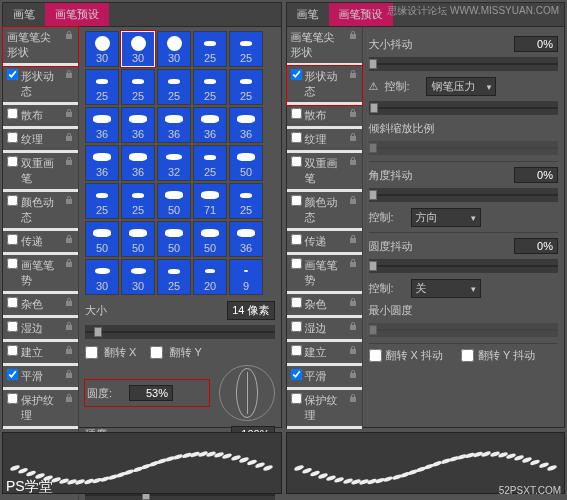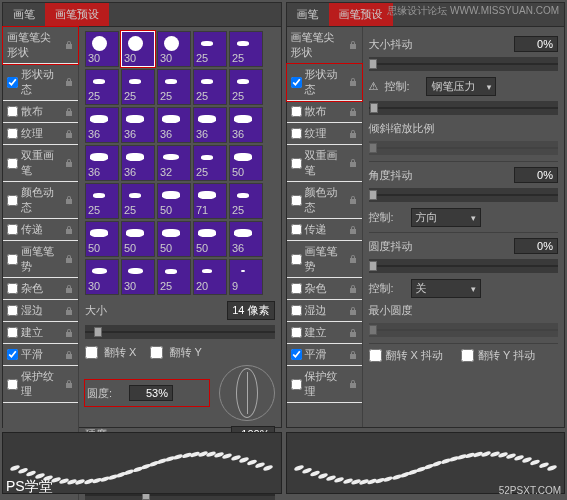--- a/index.html
+++ b/index.html
@@ -3,31 +3,31 @@
 <meta charset="utf-8">
 <style>
 *{box-sizing:border-box;margin:0;padding:0;font-family:"Microsoft YaHei",sans-serif;font-size:11px;color:#ccc}
 body{background:#535353;width:567px;height:500px;overflow:hidden;position:relative}
 .panels{display:flex;gap:4px;padding:2px;height:430px}
 .panel{background:#535353;border:1px solid #2a2a2a;display:flex;flex-direction:column}
 .left-panel{width:280px}
 .right-panel{width:280px}
 .tabs{display:flex;background:#424242;border-bottom:1px solid #2a2a2a}
 .tab{padding:4px 10px;background:#424242;cursor:pointer}
-.tab.active{background:#b91c1c}
+.tab.active{background:#be185d}
 .panel-body{display:flex;flex:1}
 .option-list{width:76px;background:#535353;border-right:1px solid #404040}
-.opt{display:flex;align-items:center;padding:3px 4px;gap:3px;border-bottom:1px solid #e5e5e5}
+.opt{display:flex;padding:3px 4px;gap:3px;border-bottom:3px solid #e5e5e5}
 .opt.hl{outline:1px solid #c00}
 .opt input[type=checkbox]{width:11px;height:11px}
 .lock{width:10px;height:10px;opacity:.6;margin-left:auto}
 .lock svg{width:10px;height:10px}
 .settings{flex:1;padding:4px 6px;overflow:hidden}
 .brush-grid{display:grid;grid-template-columns:repeat(5,34px);gap:2px;margin-bottom:6px}
-.brush-cell{display:flex;flex-direction:column;align-items:flex-start;background:#4c1d95;padding:2px;border:1px solid #3a3a3a}
+.brush-cell{display:flex;flex-direction:column;align-items:center;background:#1d4ed8;padding:2px;border:1px solid #3a3a3a}
 .brush-cell.sel{border:1px solid #fff;outline:1px solid #c00}
 .brush-dot{width:22px;height:18px;display:flex;align-items:center;justify-content:center}
 .brush-dot span{background:#fff;border-radius:50%;display:block}
 .row{display:flex;align-items:center;margin:5px 0;gap:6px}
 .row label{min-width:36px}
 .val-box{background:#3a3a3a;border:1px solid #222;padding:1px 4px;min-width:44px;text-align:right;color:#fff}
 .slider{height:14px;background:linear-gradient(#3a3a3a,#3a3a3a);position:relative;margin:2px 0 6px}
 .slider::before{content:"";position:absolute;top:6px;left:0;right:0;height:2px;background:#2a2a2a}
 .slider-thumb{position:absolute;top:2px;width:8px;height:10px;background:#aaa;border:1px solid #666}
 .angle-box{display:flex;align-items:center;gap:10px}

